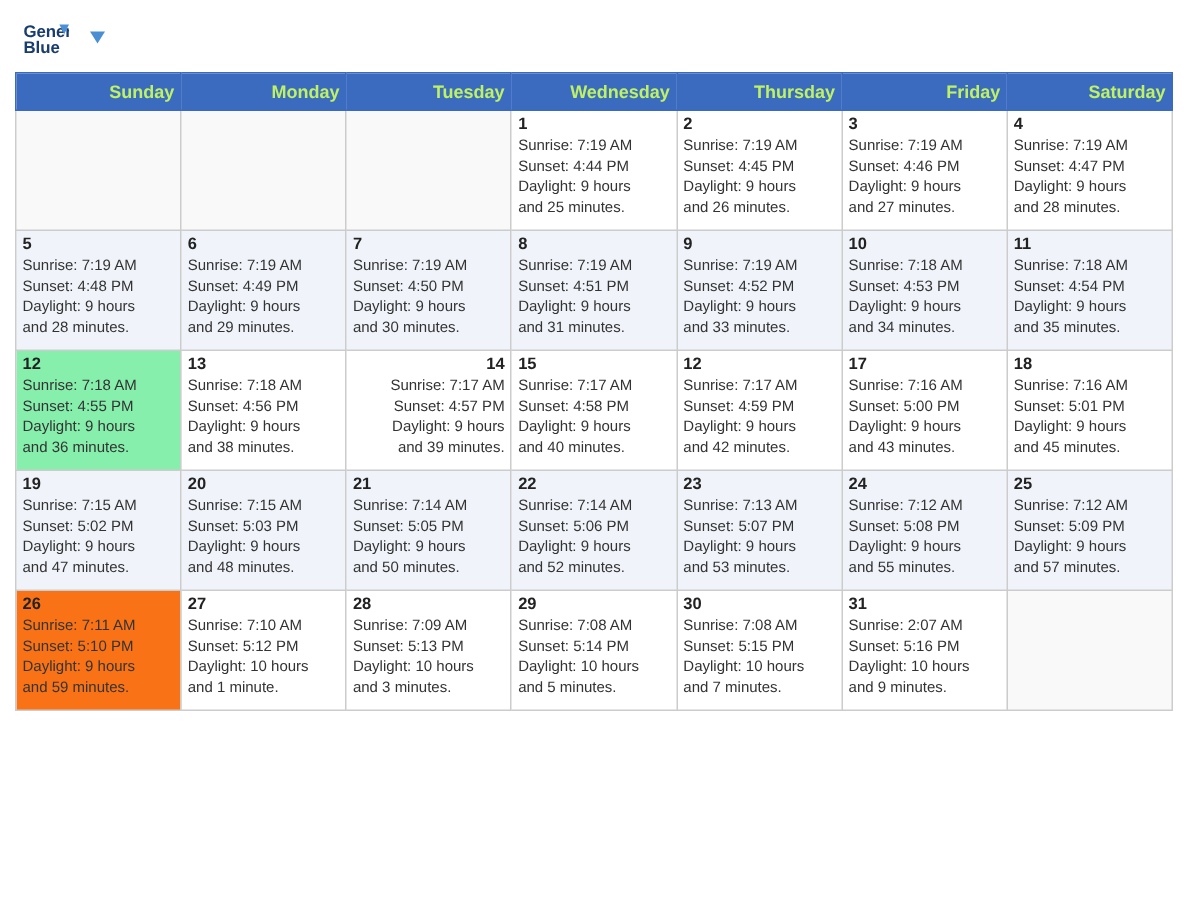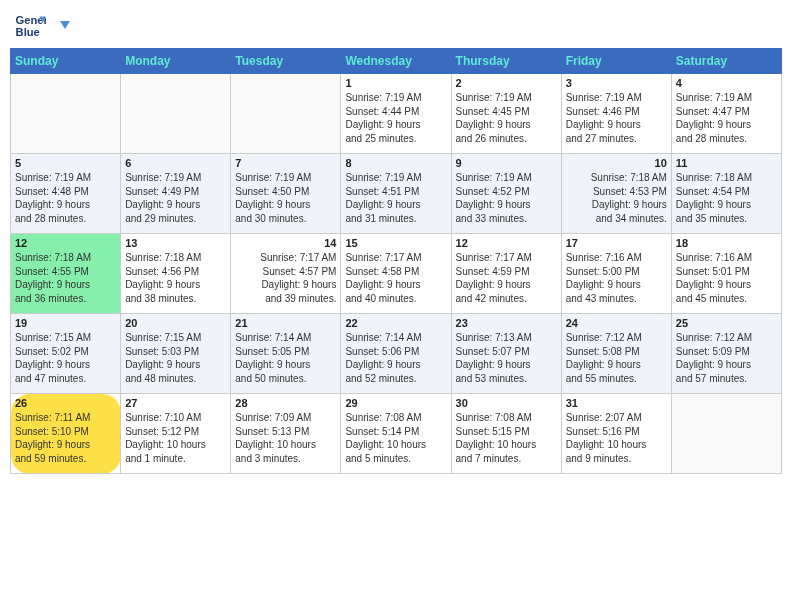--- a/index.html
+++ b/index.html
@@ -44,25 +44,25 @@
       font-size: 13px;
       color: #444;
     }
     .calendar {
       width: 100%;
       border-collapse: collapse;
       border: 1px solid #ccc;
     }
     .calendar th {
       background: #3a6bbf;
-      color: #5eead4;
+      color: #bef264;
       font-size: 12px;
       font-weight: bold;
       padding: 5px 4px;
-      text-align: left;
+      text-align: right;
       border: 1px solid #3a6bbf;
     }
     .calendar td {
       vertical-align: top;
       width: calc(100% / 7);
       border: 1px solid #ccc;
       padding: 3px 4px;
       font-size: 10px;
       color: #333;
       height: 80px;
@@ -192,21 +192,21 @@
 Daylight: 9 hours
 and 31 minutes.</div>
           </td>
           <td style="background: rgb(240, 244, 250);">
             <span class="day-num">9</span>
             <div class="day-info" style="white-space: pre-line;">Sunrise: 7:19 AM
 Sunset: 4:52 PM
 Daylight: 9 hours
 and 33 minutes.</div>
           </td>
-          <td style="background: rgb(240, 244, 250); text-align: right;">
+          <td style="background: rgb(240, 244, 250);">
             <span class="day-num">10</span>
             <div class="day-info" style="white-space: pre-line;">Sunrise: 7:18 AM
 Sunset: 4:53 PM
 Daylight: 9 hours
 and 34 minutes.</div>
           </td>
           <td style="background: rgb(240, 244, 250);">
             <span class="day-num">11</span>
             <div class="day-info" style="white-space: pre-line;">Sunrise: 7:18 AM
 Sunset: 4:54 PM
@@ -310,21 +310,21 @@
           </td>
           <td style="background: rgb(240, 244, 250);">
             <span class="day-num">25</span>
             <div class="day-info" style="white-space: pre-line;">Sunrise: 7:12 AM
 Sunset: 5:09 PM
 Daylight: 9 hours
 and 57 minutes.</div>
           </td>
         </tr>
         <tr>
-          <td style="background: #fde047; border-radius: 19px;">
+          <td style="background: #f97316;">
             <span class="day-num">26</span>
             <div class="day-info" style="white-space: pre-line;">Sunrise: 7:11 AM
 Sunset: 5:10 PM
 Daylight: 9 hours
 and 59 minutes.</div>
           </td>
           <td style="background: rgb(255, 255, 255);">
             <span class="day-num">27</span>
             <div class="day-info" style="white-space: pre-line;">Sunrise: 7:10 AM
 Sunset: 5:12 PM

